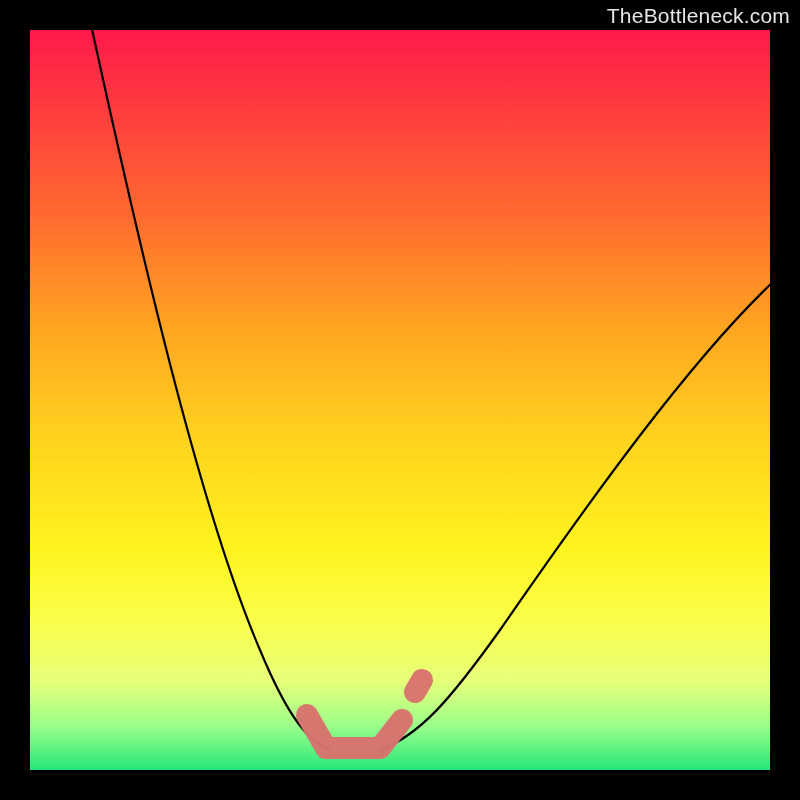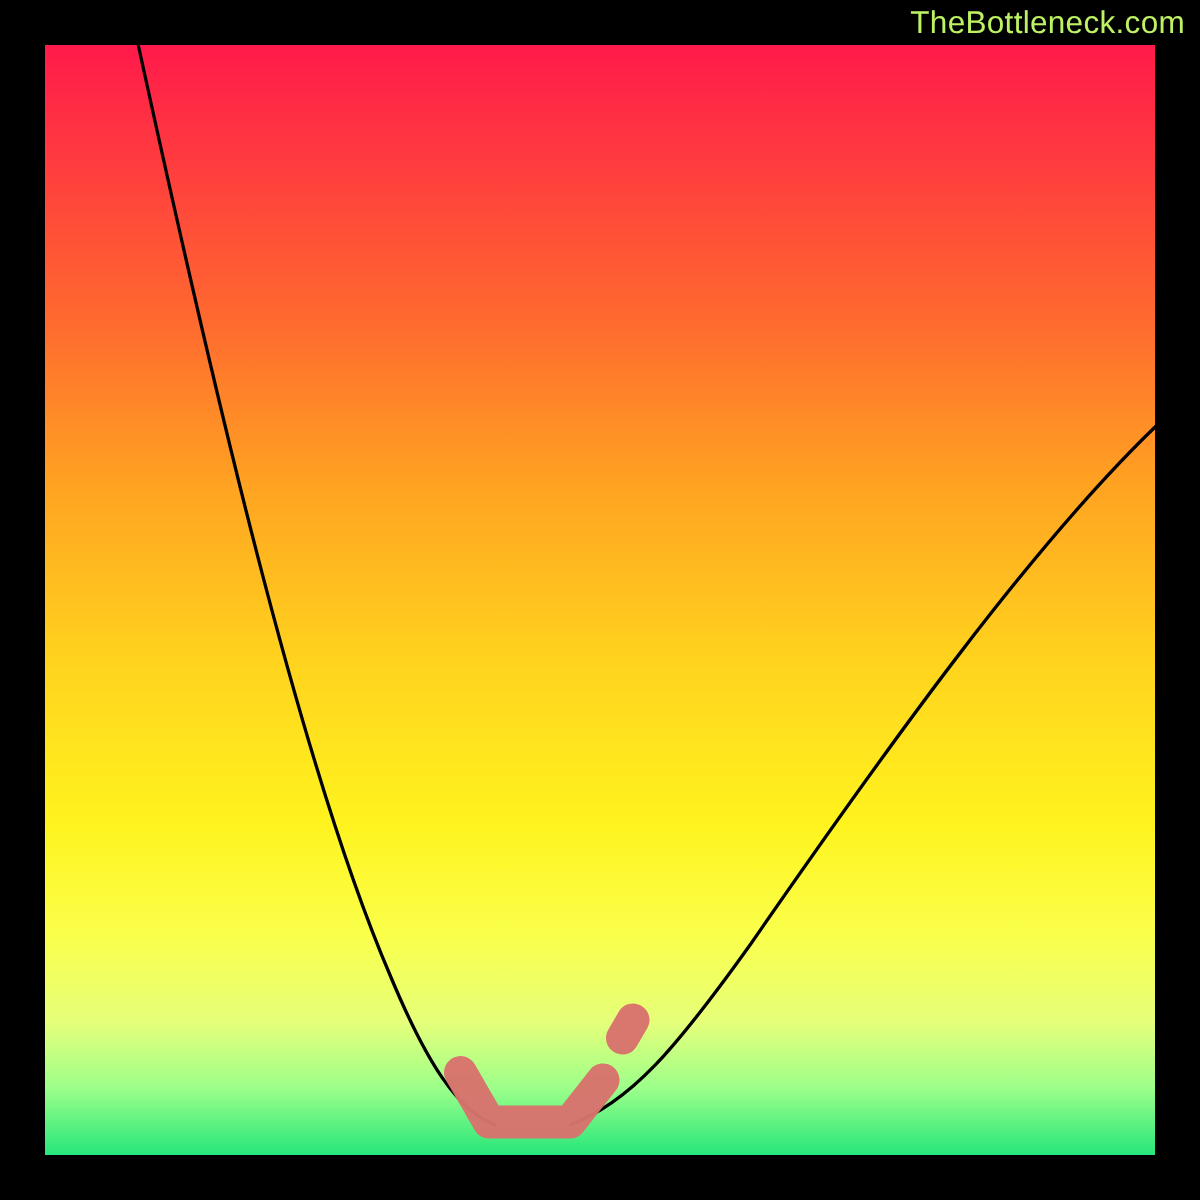--- a/index.html
+++ b/index.html
@@ -14,21 +14,21 @@
   .frame {
     position: relative;
     width: 800px;
     height: 800px;
     background: #000;
   }
   .watermark {
     position: absolute;
     top: 4px;
     right: 10px;
-    color: #bef264;
+    color: #e5e5e5;
     font-size: 21px;
     font-weight: 400;
     letter-spacing: 0.2px;
     z-index: 10;
     user-select: none;
   }
   .plot-area {
     position: absolute;
     left: 30px;
     top: 30px;

